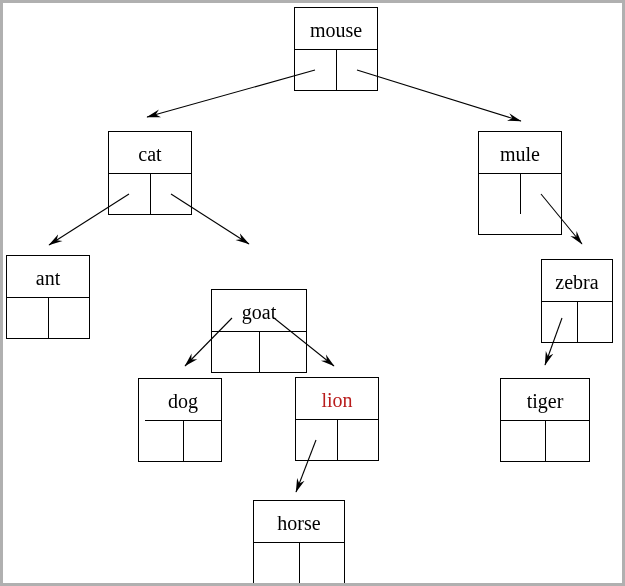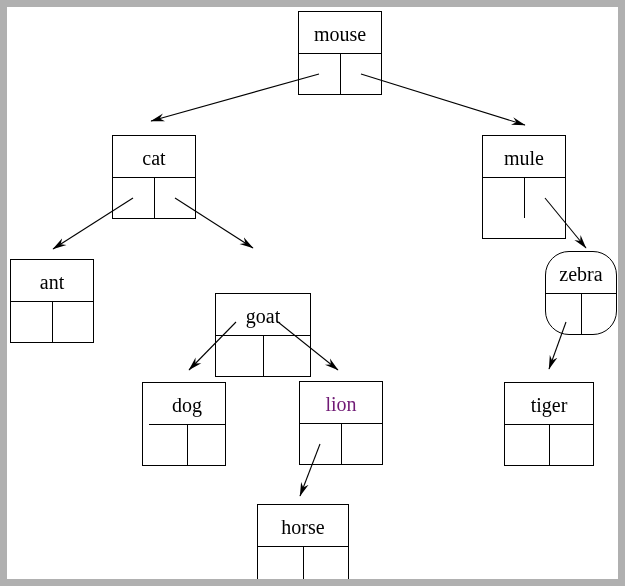--- a/index.html
+++ b/index.html
@@ -6,21 +6,21 @@
     margin: 0;
     padding: 0;
     background: #ffffff;
     font-family: "Liberation Serif", serif;
   }
   #canvas {
     position: relative;
     width: 625px;
     height: 586px;
     box-sizing: border-box;
-    border: 7px solid #3b82f6;
+    border: 3px solid #3b82f6;
     background: #ffffff;
     overflow: hidden;
   }
   .node {
     position: absolute;
     box-sizing: border-box;
     border: 1px solid #000000;
     background: transparent;
   }
   .node-label {
@@ -84,36 +84,36 @@
           <div class="node-cell right"></div>
         </div>
       </div>
       <div class="node" style="left: 208px; top: 252px; width: 96px; height: 84px; border-color: rgb(0, 0, 0); margin-top: 34px;">
         <div class="node-label" style="height: 42px; font-size: 20px; color: rgb(0, 0, 0); border-bottom-color: rgb(0, 0, 0);">goat</div>
         <div class="node-cells" style="height: 40px;">
           <div class="node-cell left" style="border-right-color: rgb(0, 0, 0);"></div>
           <div class="node-cell right"></div>
         </div>
       </div>
-      <div class="node" style="left: 538px; top: 244px; width: 72px; height: 84px; border-color: rgb(0, 0, 0); border-radius: 24px;">
+      <div class="node" style="left: 538px; top: 256px; width: 72px; height: 84px; border-color: rgb(0, 0, 0);">
         <div class="node-label" style="height: 42px; font-size: 20px; color: rgb(0, 0, 0); border-bottom-color: rgb(0, 0, 0);">zebra</div>
         <div class="node-cells" style="height: 40px;">
           <div class="node-cell left" style="border-right-color: rgb(0, 0, 0);"></div>
           <div class="node-cell right"></div>
         </div>
       </div>
       <div class="node" style="left: 135px; top: 375px; width: 84px; height: 84px; border-color: rgb(0, 0, 0); padding-left: 6px;">
         <div class="node-label" style="height: 42px; font-size: 20px; color: rgb(0, 0, 0); border-bottom-color: rgb(0, 0, 0);">dog</div>
         <div class="node-cells" style="height: 40px;">
           <div class="node-cell left" style="border-right-color: rgb(0, 0, 0);"></div>
           <div class="node-cell right"></div>
         </div>
       </div>
       <div class="node" style="left: 292px; top: 374px; width: 84px; height: 84px; border-color: rgb(0, 0, 0);">
-        <div class="node-label" style="height: 42px; font-size: 20px; color: #701a75; border-bottom-color: rgb(0, 0, 0);">lion</div>
+        <div class="node-label" style="height: 42px; font-size: 20px; color: #b91c1c; border-bottom-color: rgb(0, 0, 0);">lion</div>
         <div class="node-cells" style="height: 40px;">
           <div class="node-cell left" style="border-right-color: rgb(0, 0, 0);"></div>
           <div class="node-cell right"></div>
         </div>
       </div>
       <div class="node" style="left: 497px; top: 375px; width: 90px; height: 84px; border-color: rgb(0, 0, 0);">
         <div class="node-label" style="height: 42px; font-size: 20px; color: rgb(0, 0, 0); border-bottom-color: rgb(0, 0, 0);">tiger</div>
         <div class="node-cells" style="height: 40px;">
           <div class="node-cell left" style="border-right-color: rgb(0, 0, 0);"></div>
           <div class="node-cell right"></div>

